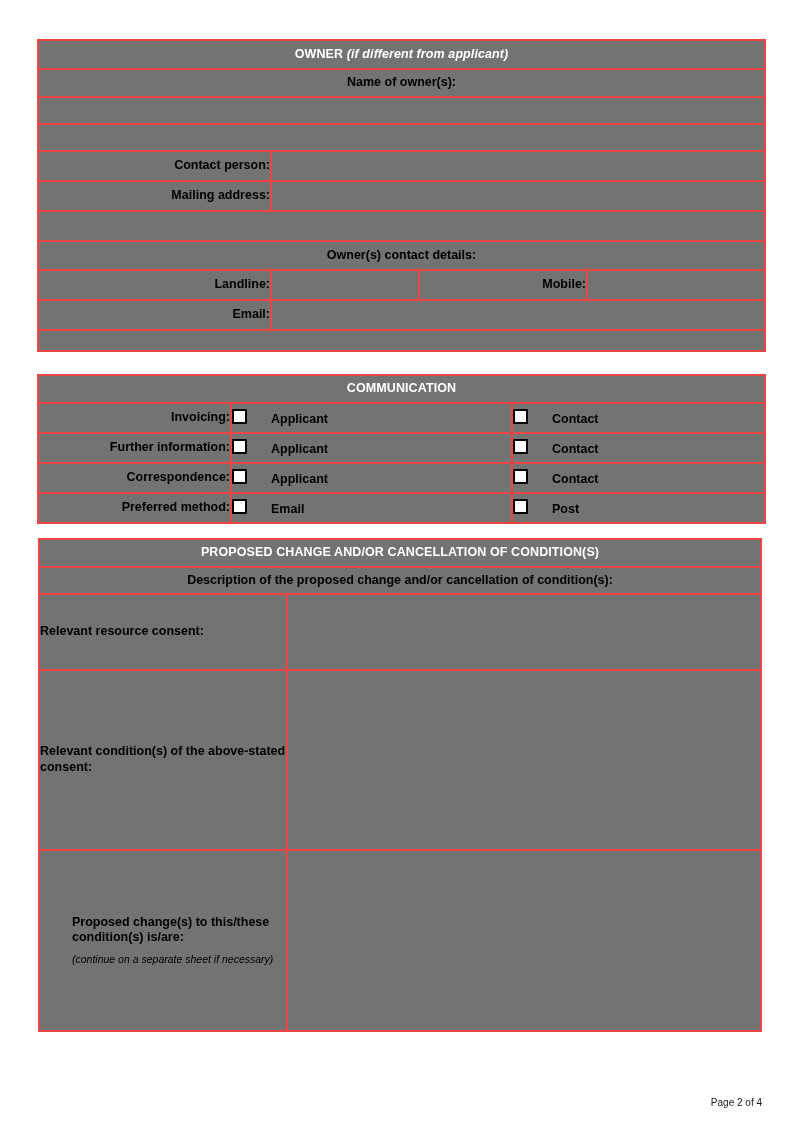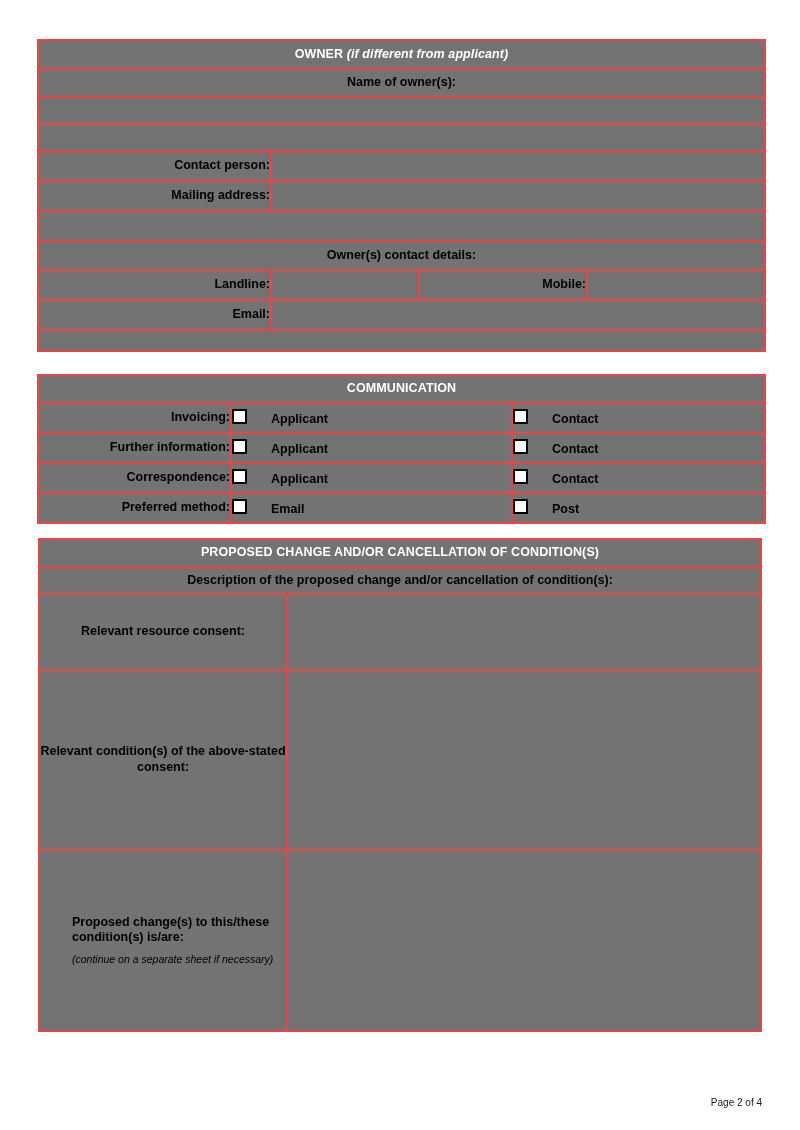--- a/index.html
+++ b/index.html
@@ -93,21 +93,21 @@
     letter-spacing: .2px;
     display: flex;
     align-items: center;
     padding-left: 9px;
     box-sizing: border-box;
   }
 
   
   td.s2lbl {
     background: #eceadf;
-    text-align: center;
+    text-align: left;
     padding: 5px 7px 5px 5px;
     vertical-align: top;
     font-weight: bold;
     font-size: 12.5px;
     margin-top: 25px;
   }
   td.s2lbl-left {
     background: #eceadf;
     text-align: left;
     padding: 7px 7px 5px 8px;

